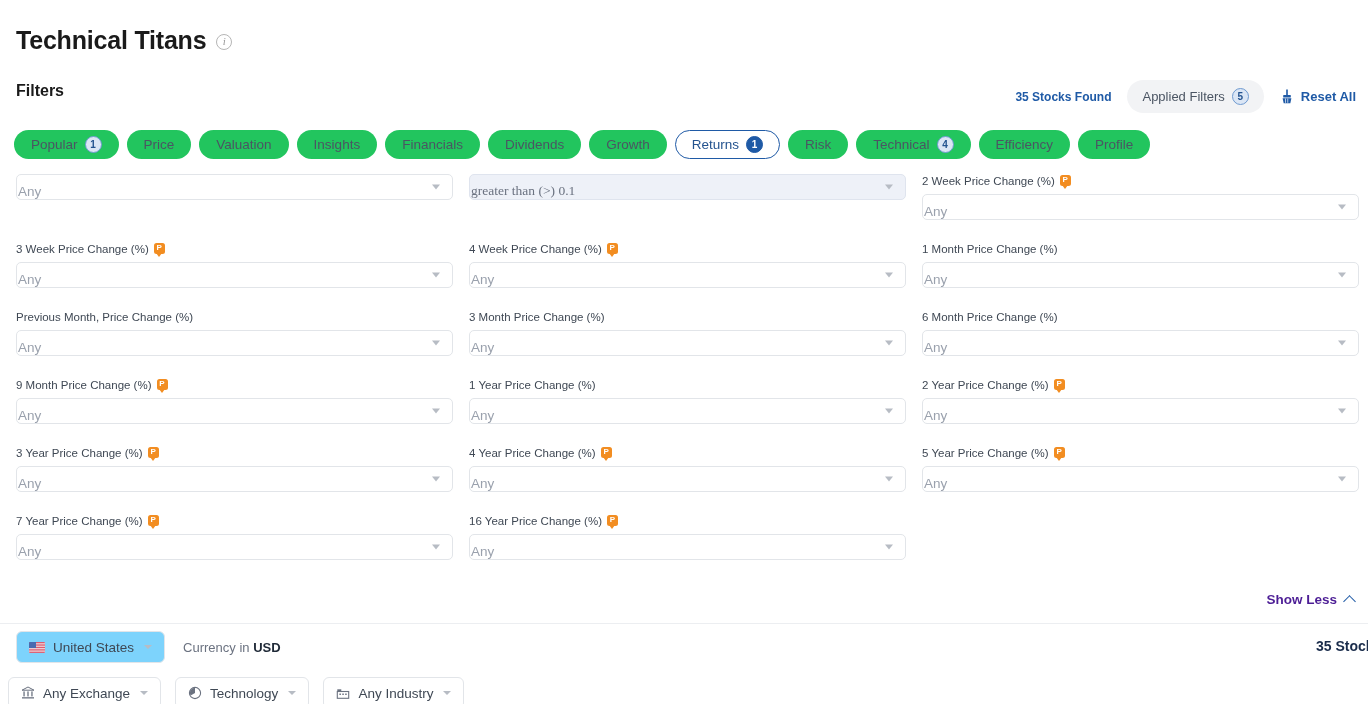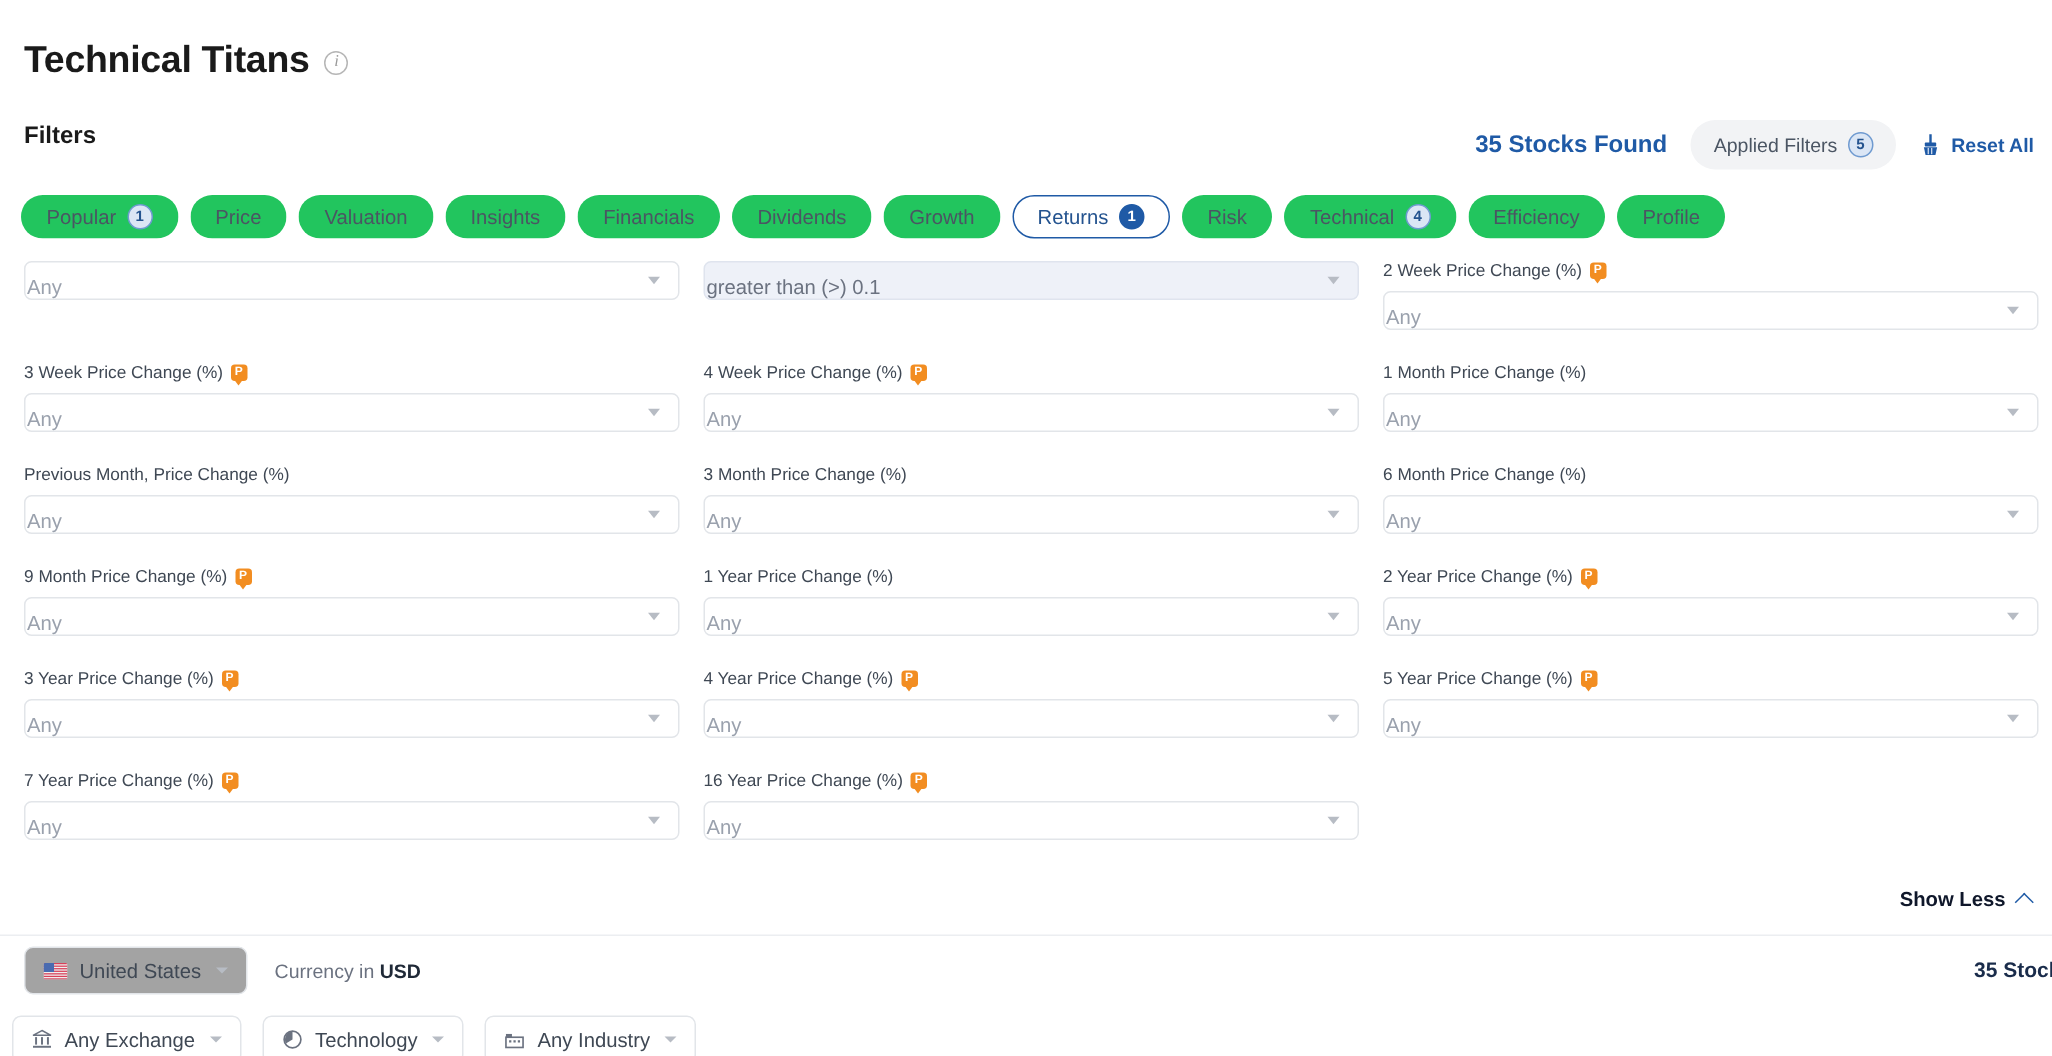--- a/index.html
+++ b/index.html
@@ -34,21 +34,21 @@
   
   .filters-label {
     position: absolute; left: 16px; top: 68px;
     font-size: 16px; font-weight: bold; color: #1a1a1a;
   }
   .header-right {
     position: absolute; right: 12px; top: 66px;
     display: flex; align-items: center; gap: 16px;
   }
   .stocks-found {
-    font-size: 16px; font-weight: bold; color: #1f5aa6;
+    font-size: 12px; font-weight: bold; color: #1f5aa6;
     white-space: nowrap;
   }
   .applied-filters {
     display: flex; align-items: center; gap: 7px;
     background: #f2f3f5; border-radius: 18px;
     padding: 8px 15px; font-size: 13px; color: #4b5563;
     cursor: pointer; white-space: nowrap;
   }
   .count-badge {
     min-width: 17px; height: 17px; border-radius: 50%;
@@ -113,56 +113,56 @@
     border-right: 3px solid transparent;
     border-top: 4px solid #f28d21;
   }
   .select {
     height: 26px; border: 1px solid #e2e5e9; border-radius: 5px;
     background: #ffffff; display: flex; align-items: flex-end;
     padding: 0 1px; cursor: pointer; position: relative;
   }
   .select.active { background: #eef1f8; border-color: #dfe4ee; }
   .select-value { font-size: 13.5px; color: #9aa1ad; }
-  .select.active .select-value { color: #6b7280; }
+  .select.active .select-value { color: #6b7280; font-family: Liberation Serif, serif; }
   .caret {
     position: absolute; right: 12px; top: 50%;
     transform: translateY(-50%);
     width: 0; height: 0;
     border-left: 4.5px solid transparent;
     border-right: 4.5px solid transparent;
     border-top: 5px solid #b7bcc4;
   }
 
   
   .show-less {
     position: absolute; right: 14px; top: 578px;
     display: flex; align-items: center; gap: 8px;
-    font-size: 13.5px; font-weight: bold; color: #0f172a;
+    font-size: 13.5px; font-weight: bold; color: #4c1d95;
     cursor: pointer;
   }
   .chev-up {
     width: 9px; height: 9px;
     border-left: 1.8px solid #1f5aa6; border-top: 1.8px solid #1f5aa6;
     transform: rotate(45deg); position: relative; top: 2px;
   }
 
   
   .divider {
     position: absolute; left: 0; right: 0; top: 609px;
     height: 1px; background: #eceef1;
   }
   .country-row {
     position: absolute; left: 16px; top: 617px;
     display: flex; align-items: center; gap: 18px;
   }
   .country-chip {
     display: flex; align-items: center; gap: 8px;
     border: 1px solid #e2e5e9; border-radius: 6px;
-    background: #a3a3a3; padding: 8px 12px;
+    background: #7dd3fc; padding: 8px 12px;
     font-size: 13.5px; color: #3f4854; cursor: pointer;
     height: 32px;
   }
   .flag {
     width: 16px; height: 11px; border-radius: 1px; overflow: hidden;
     display: block; flex: none;
   }
   .currency-text { font-size: 13px; color: #6b7280; white-space: nowrap; }
   .currency-text b { color: #1f2937; }
   .chip-caret {

